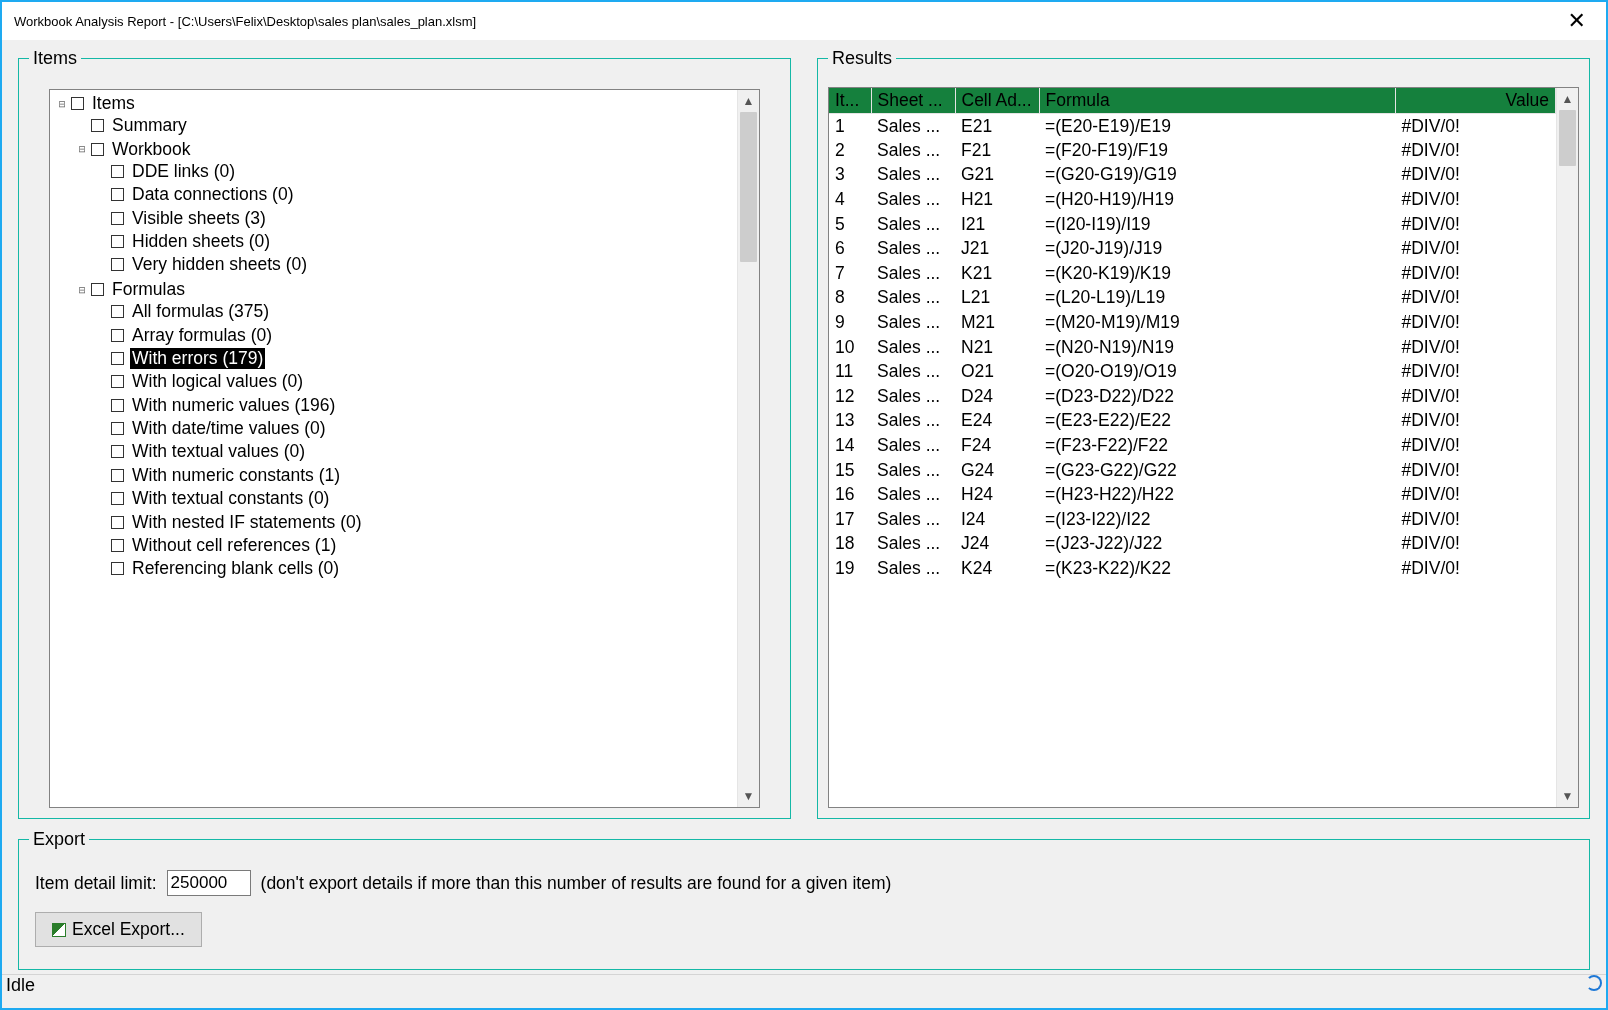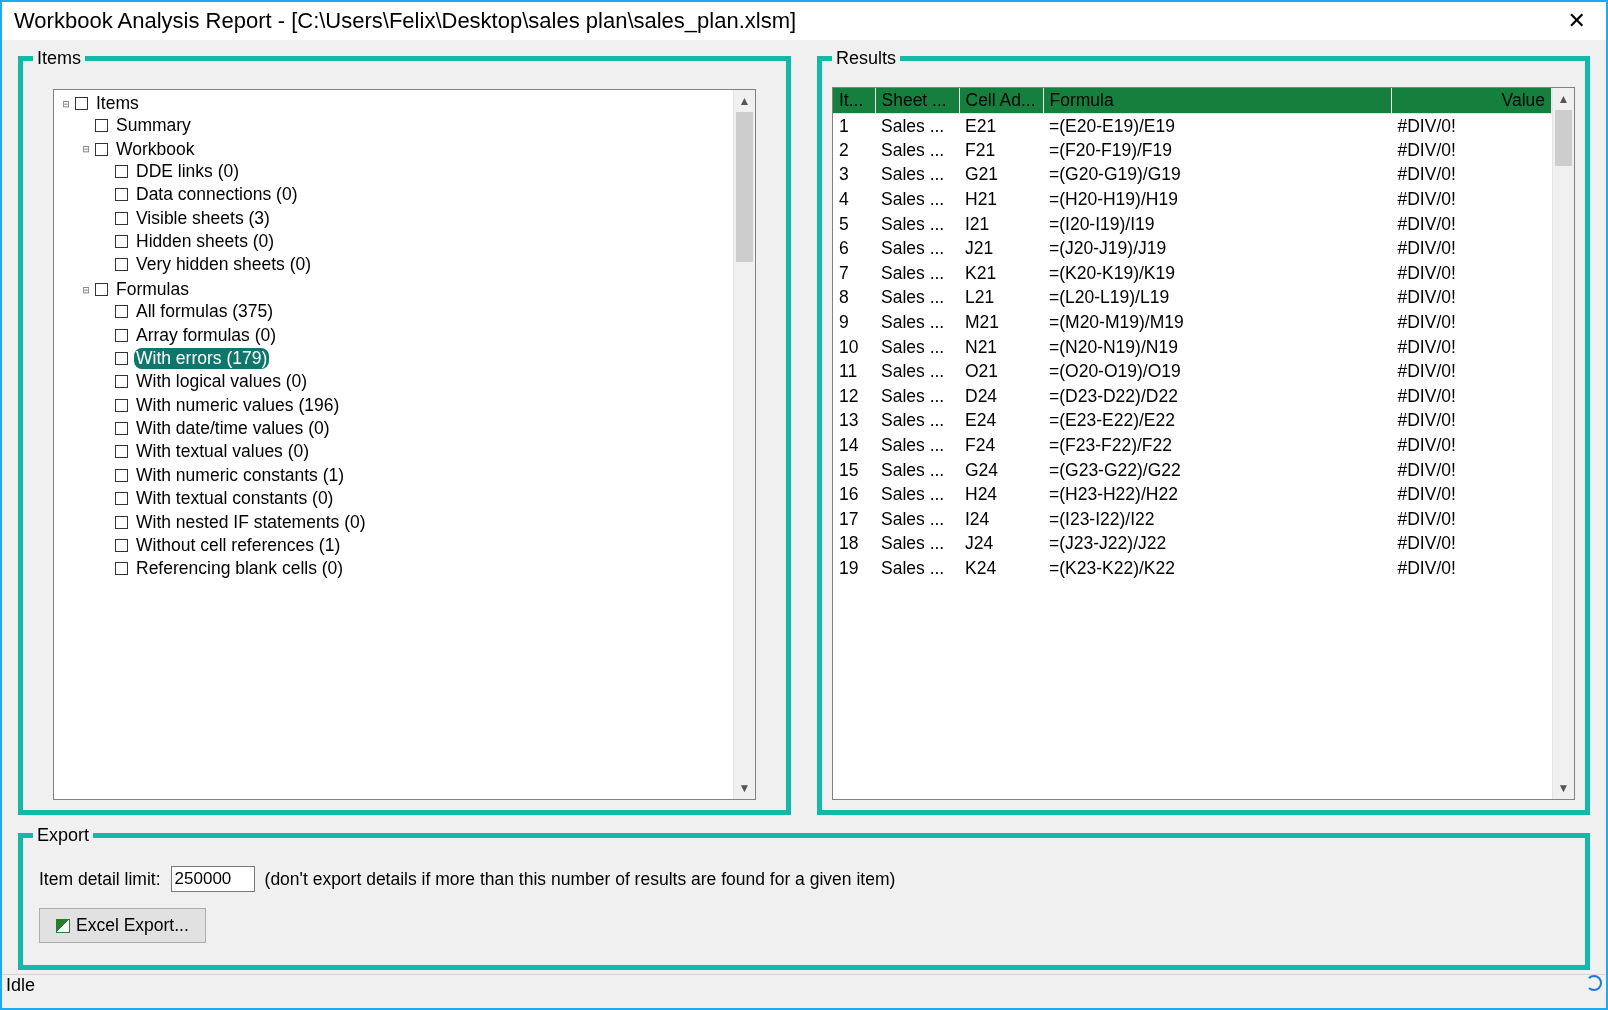--- a/index.html
+++ b/index.html
@@ -1,43 +1,43 @@
 <!DOCTYPE html>
 <html><head>
 <meta charset="utf-8">
 <style>
   * { box-sizing: border-box; }
   html, body { margin:0; padding:0; height:100%; font-family: "Segoe UI", Tahoma, Arial, sans-serif; font-size:17.5px; color:#000; background:#fff; }
   .window { border:2px solid #1eaaf1; background:#f0f0f0; width:100%; height:100%; display:flex; flex-direction:column; }
   .titlebar { background:#fff; height:38px; display:flex; align-items:center; padding:0 8px; }
-  .titlebar .title { flex:1; padding-left:4px; font-size:22px; }
+  .titlebar .title { flex:1; padding-left:4px; font-size:13px; }
   .closebtn { font-size:22px; font-weight:400; padding:0 12px; cursor:default; font-family:Arial,sans-serif; }
   .client { flex:1; padding:8px 16px 4px 16px; display:flex; flex-direction:column; gap:10px; min-height:0; }
-  fieldset.group { border:5px solid #14b8a6; background:#f0f0f0; margin:0; padding:14px 10px 10px 10px; }
+  fieldset.group { border:1px solid #14b8a6; background:#f0f0f0; margin:0; padding:14px 10px 10px 10px; }
   fieldset.group > legend { padding:0 4px; font-size:18px; }
   .toprow { display:flex; gap:26px; flex:1 1 0; min-height:0; }
   .toprow > fieldset { flex:1 1 0; min-width:0; display:flex; flex-direction:column; }
   .pane { border:1px solid #828282; background:#fff; flex:1; min-height:0; display:flex; position:relative; }
   .pane.items { margin:6px 20px 0 20px; }
   .pane.results { margin:4px 0 0 0; }
   .pane .content { flex:1; overflow:hidden; }
   .vscroll { width:22px; background:#f0f0f0; border-left:1px solid #e5e5e5; position:relative; }
   .vscroll .arrow { position:absolute; left:0; right:0; height:22px; display:flex; align-items:center; justify-content:center; font-size:12px; color:#555; }
   .vscroll .arrow.up { top:0; }
   .vscroll .arrow.down { bottom:0; }
   .vscroll .thumb { position:absolute; left:2px; right:2px; background:#cdcdcd; border-radius:1px; }
   ul.tree { list-style:none; margin:0; padding:2px 0 0 6px; white-space:nowrap; }
   ul.tree ul { list-style:none; margin:0; padding-left:20px; }
   li.node { padding:1.2px 0; }
   li.node .line { display:flex; align-items:center; gap:2px; }
   .exp { display:inline-flex; width:12px; height:12px; align-items:center; justify-content:center; font-size:9px; color:#666; margin-right:1px; }
   .exp.none { visibility:hidden; }
   .chk { width:13px; height:13px; border:1px solid #333; margin-right:4px; display:inline-block; flex:0 0 13px; }
   .lbl { padding:0 2px; }
-  .lbl.sel { background:#0f766e; color:#fff;border-radius:8px; }
+  .lbl.sel { background:#000000; color:#fff; }
   table.results { width:100%; border-collapse:collapse; table-layout:fixed; font-size:17.5px; }
   table.results th { text-align:left; font-weight:400; background:#15803d; border-bottom:1px solid #e4e4e4; border-right:1px solid #e4e4e4; padding:2px 6px; overflow:hidden; white-space:nowrap; height:24px; }
   table.results th:last-child { text-align:right; }
   table.results td { padding:1px 6px; overflow:hidden; white-space:nowrap; text-overflow:clip; height:24.6px; }
   table.results td.val { }
   .export-inner { display:flex; flex-direction:column; gap:16px; padding:6px 6px 12px 6px;justify-content:flex-end; }
   .export-row { display:flex; align-items:center; gap:10px; }
   .export-row input { font-size:17px; padding:2px 3px; width:84px; border:1px solid #7a7a7a; }
   .btn { background:#e1e1e1; border:1px solid #adadad; padding:6px 16px; font-size:17.5px; display:inline-flex; align-items:center; gap:6px; cursor:default; }
   .btn .xlicon { width:14px; height:14px; display:inline-block; background:

